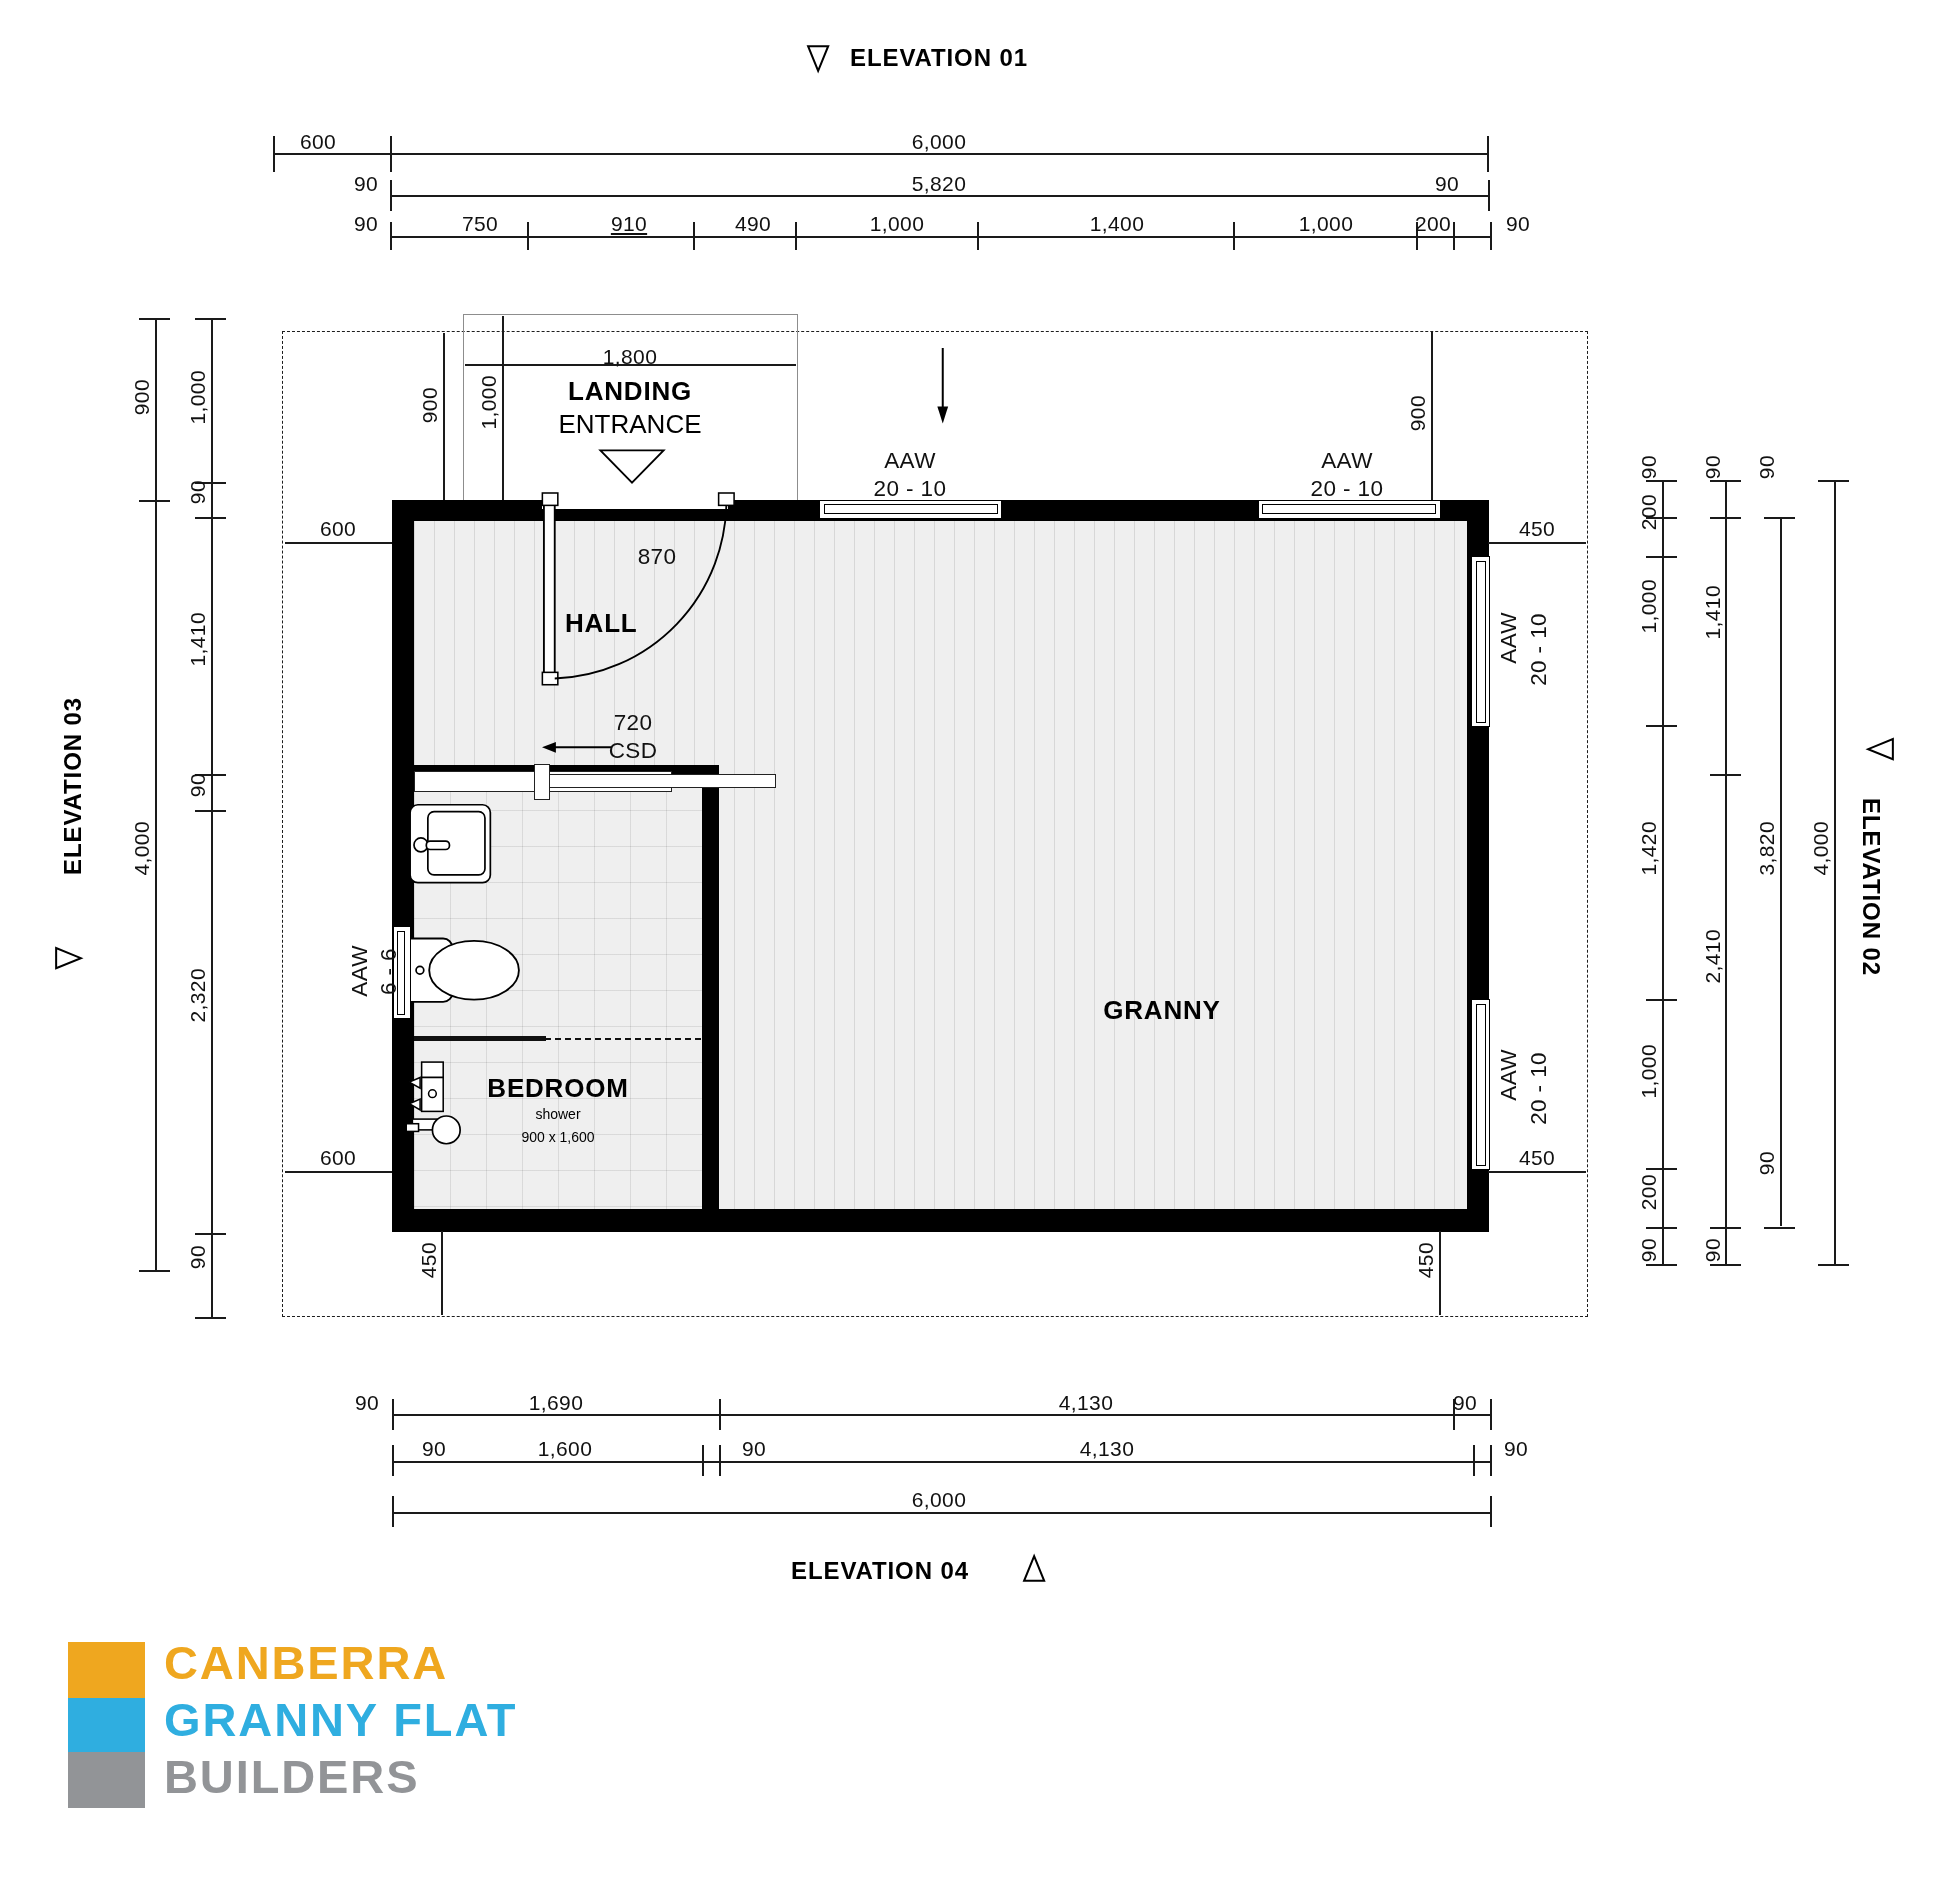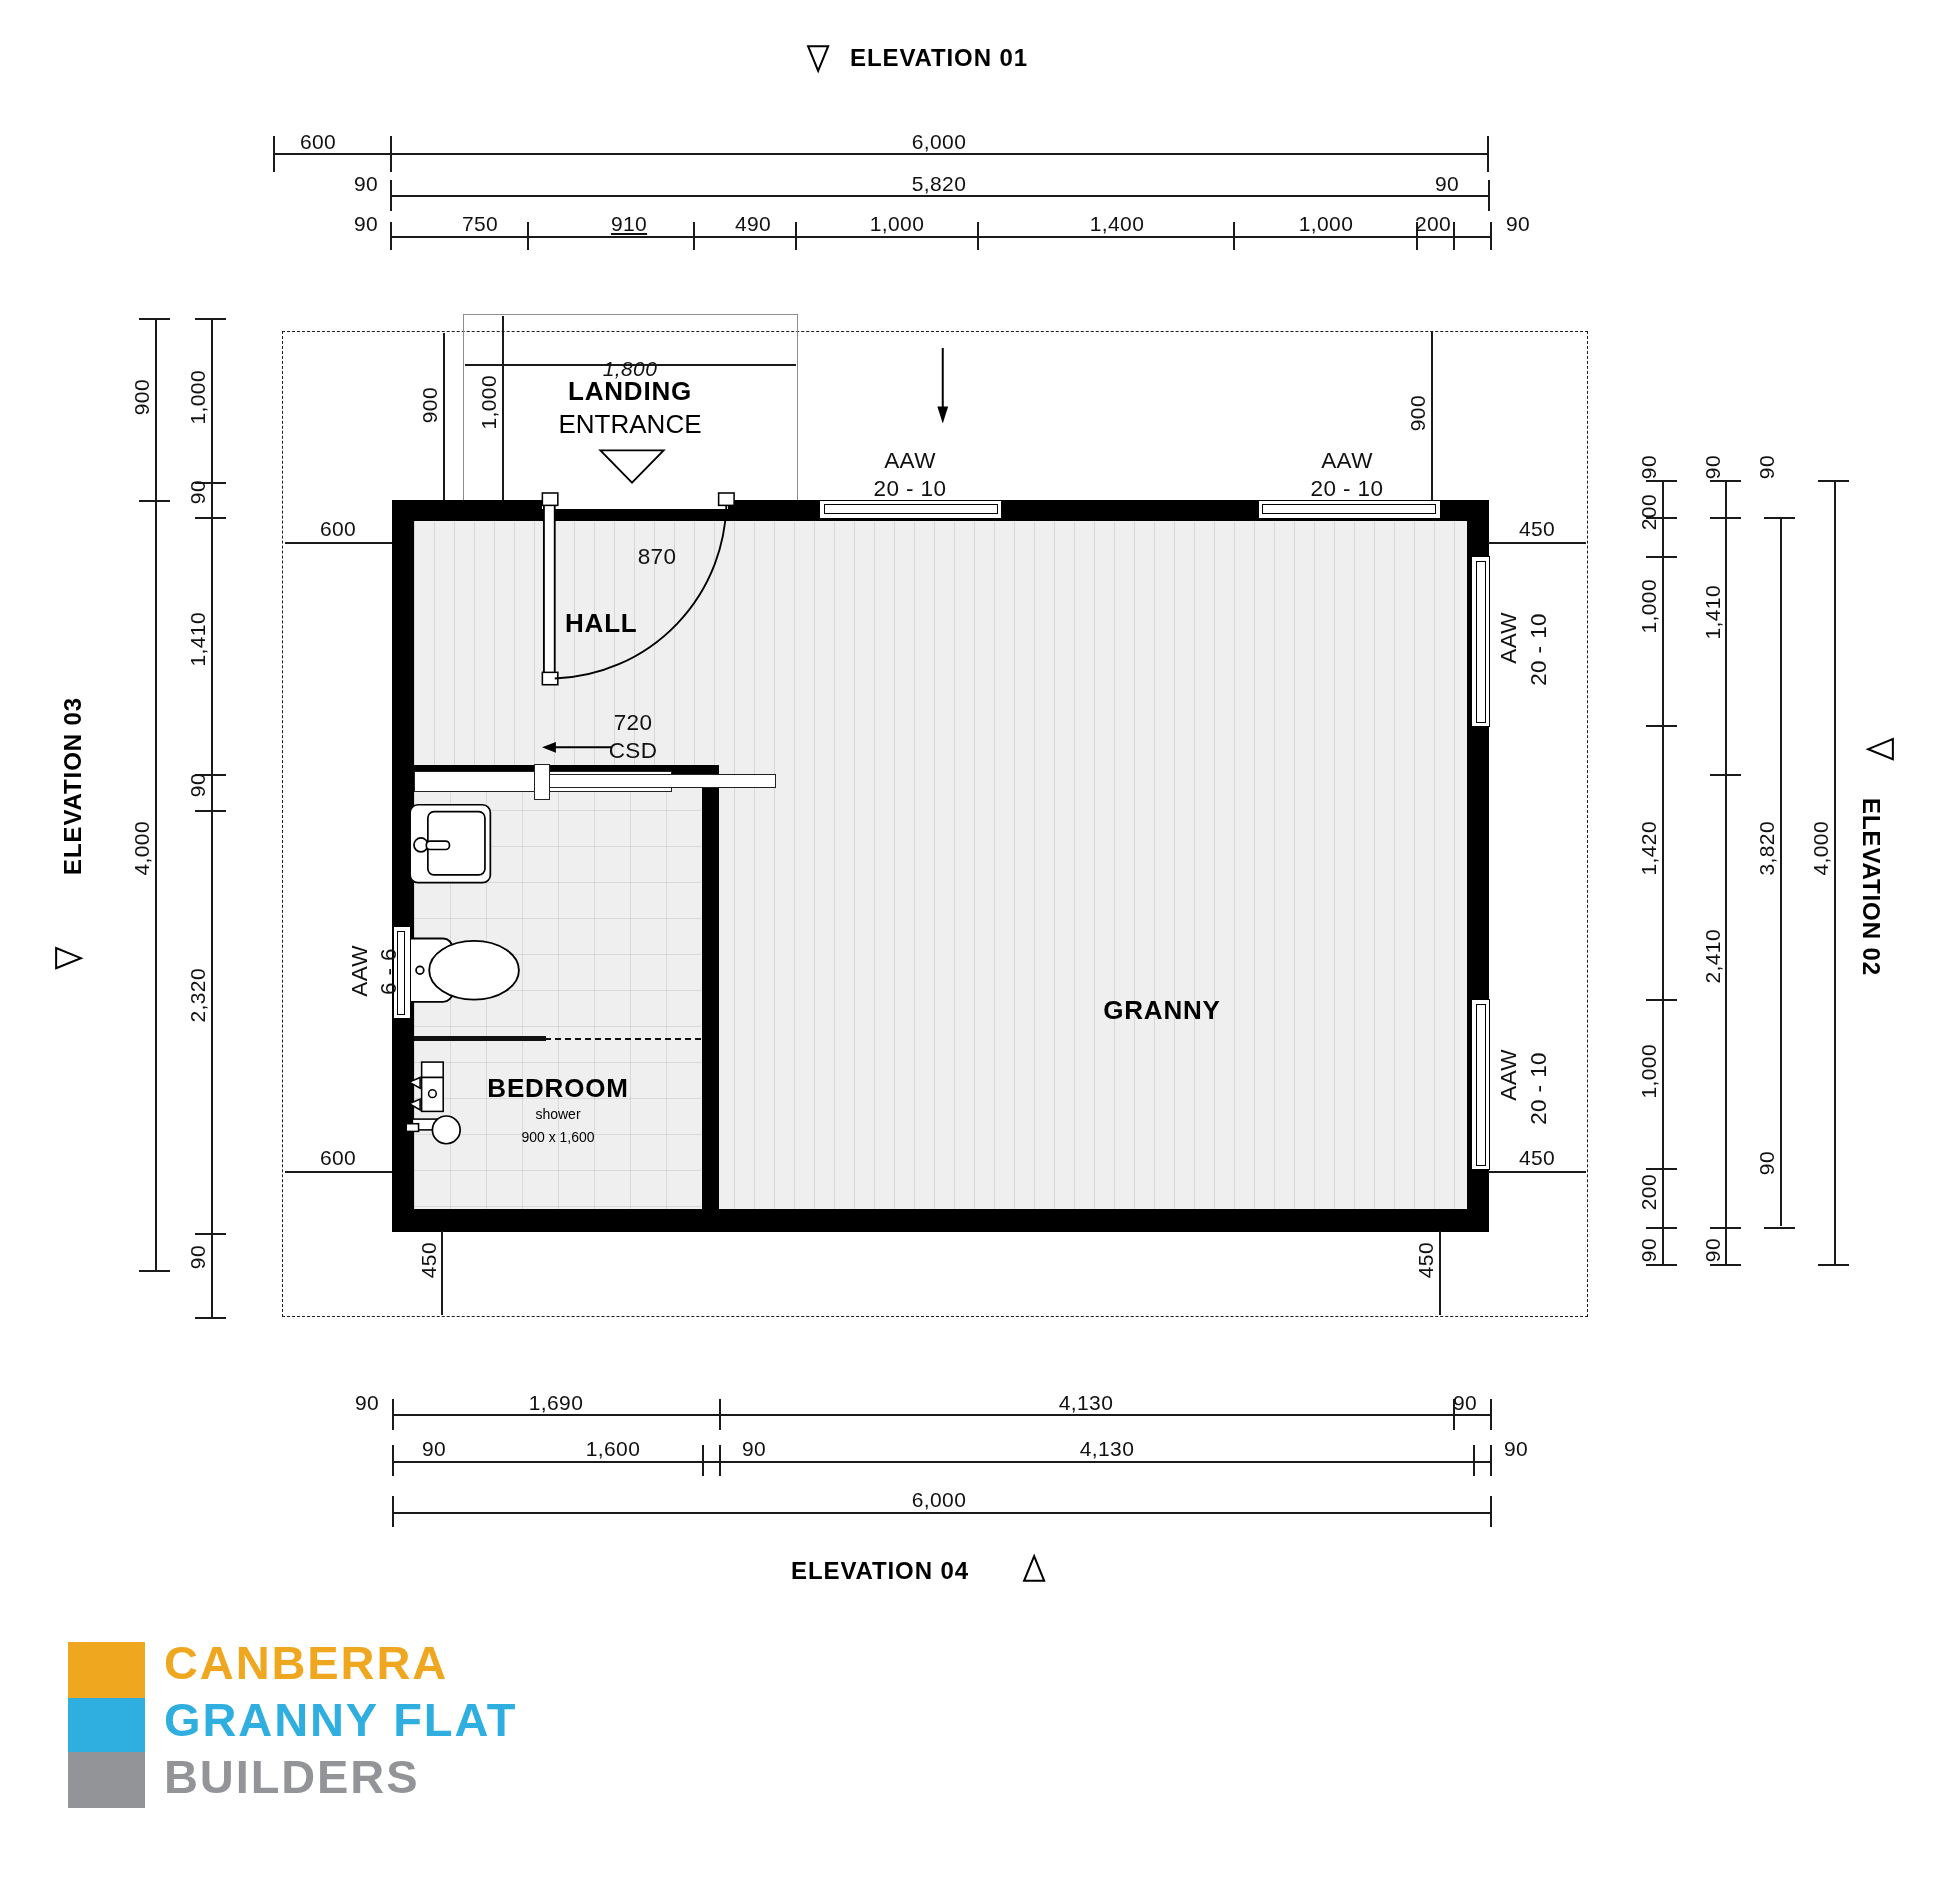--- a/index.html
+++ b/index.html
@@ -105,21 +105,21 @@
 <div class="abs hline" style="left:285px;top:542px;width:107px;"></div>
 <div class="abs dimtxt" style="left:338px;top:517px;transform:translateX(-50%);">600</div>
 <div class="abs hline" style="left:285px;top:1171px;width:107px;"></div>
 <div class="abs dimtxt" style="left:338px;top:1146px;transform:translateX(-50%);">600</div>
 
 <div class="abs dashedbox" style="left:282px;top:331px;width:1304px;height:984px;"></div>
 
 <div class="abs landingbox" style="left:463px;top:314px;width:333px;height:186px;"></div>
 
 <div class="abs hline" style="left:465px;top:364px;width:331px;"></div>
-<div class="abs dimtxt" style="left:630px;top:357px;transform:translateX(-50%);font-style:italic;">1,800</div>
+<div class="abs dimtxt" style="left:630px;top:345px;transform:translateX(-50%);">1,800</div>
 
 <div class="abs vline" style="left:502px;top:316px;height:184px;"></div>
 <div class="abs dimtxt vert" style="left:477px;top:375px;">1,000</div>
 
 <div class="abs vline" style="left:443px;top:333px;height:167px;"></div>
 <div class="abs dimtxt vert" style="left:418px;top:387px;">900</div>
 
 <div class="abs roomlabel" style="left:630px;top:376px;transform:translateX(-50%);">LANDING</div>
 <div class="abs" style="left:630px;top:409px;transform:translateX(-50%);font-size:26px;white-space:nowrap;">ENTRANCE</div>
 <div class="abs" style="left:598px;top:448px;">
@@ -307,21 +307,21 @@
 <div class="abs dimtxt" style="left:1086px;top:1391px;transform:translateX(-50%);">4,130</div>
 <div class="abs dimtxt" style="left:1465px;top:1391px;transform:translateX(-50%);">90</div>
 
 <div class="abs hline" style="left:392px;top:1461px;width:1098px;"></div>
 <div class="abs vline" style="left:392px;top:1445px;height:31px;"></div>
 <div class="abs vline" style="left:702px;top:1445px;height:31px;"></div>
 <div class="abs vline" style="left:719px;top:1445px;height:31px;"></div>
 <div class="abs vline" style="left:1473px;top:1445px;height:31px;"></div>
 <div class="abs vline" style="left:1490px;top:1445px;height:31px;"></div>
 <div class="abs dimtxt" style="left:434px;top:1437px;transform:translateX(-50%);">90</div>
-<div class="abs dimtxt" style="left:565px;top:1437px;transform:translateX(-50%);margin-left:48px;">1,600</div>
+<div class="abs dimtxt" style="left:565px;top:1437px;transform:translateX(-50%);">1,600</div>
 <div class="abs dimtxt" style="left:754px;top:1437px;transform:translateX(-50%);">90</div>
 <div class="abs dimtxt" style="left:1107px;top:1437px;transform:translateX(-50%);">4,130</div>
 <div class="abs dimtxt" style="left:1516px;top:1437px;transform:translateX(-50%);">90</div>
 
 <div class="abs hline" style="left:392px;top:1512px;width:1098px;"></div>
 <div class="abs vline" style="left:392px;top:1496px;height:31px;"></div>
 <div class="abs vline" style="left:1490px;top:1496px;height:31px;"></div>
 <div class="abs dimtxt" style="left:939px;top:1488px;transform:translateX(-50%);">6,000</div>
 
 <div class="abs elevlabel" style="left:791px;top:1557px;">ELEVATION 04</div>

